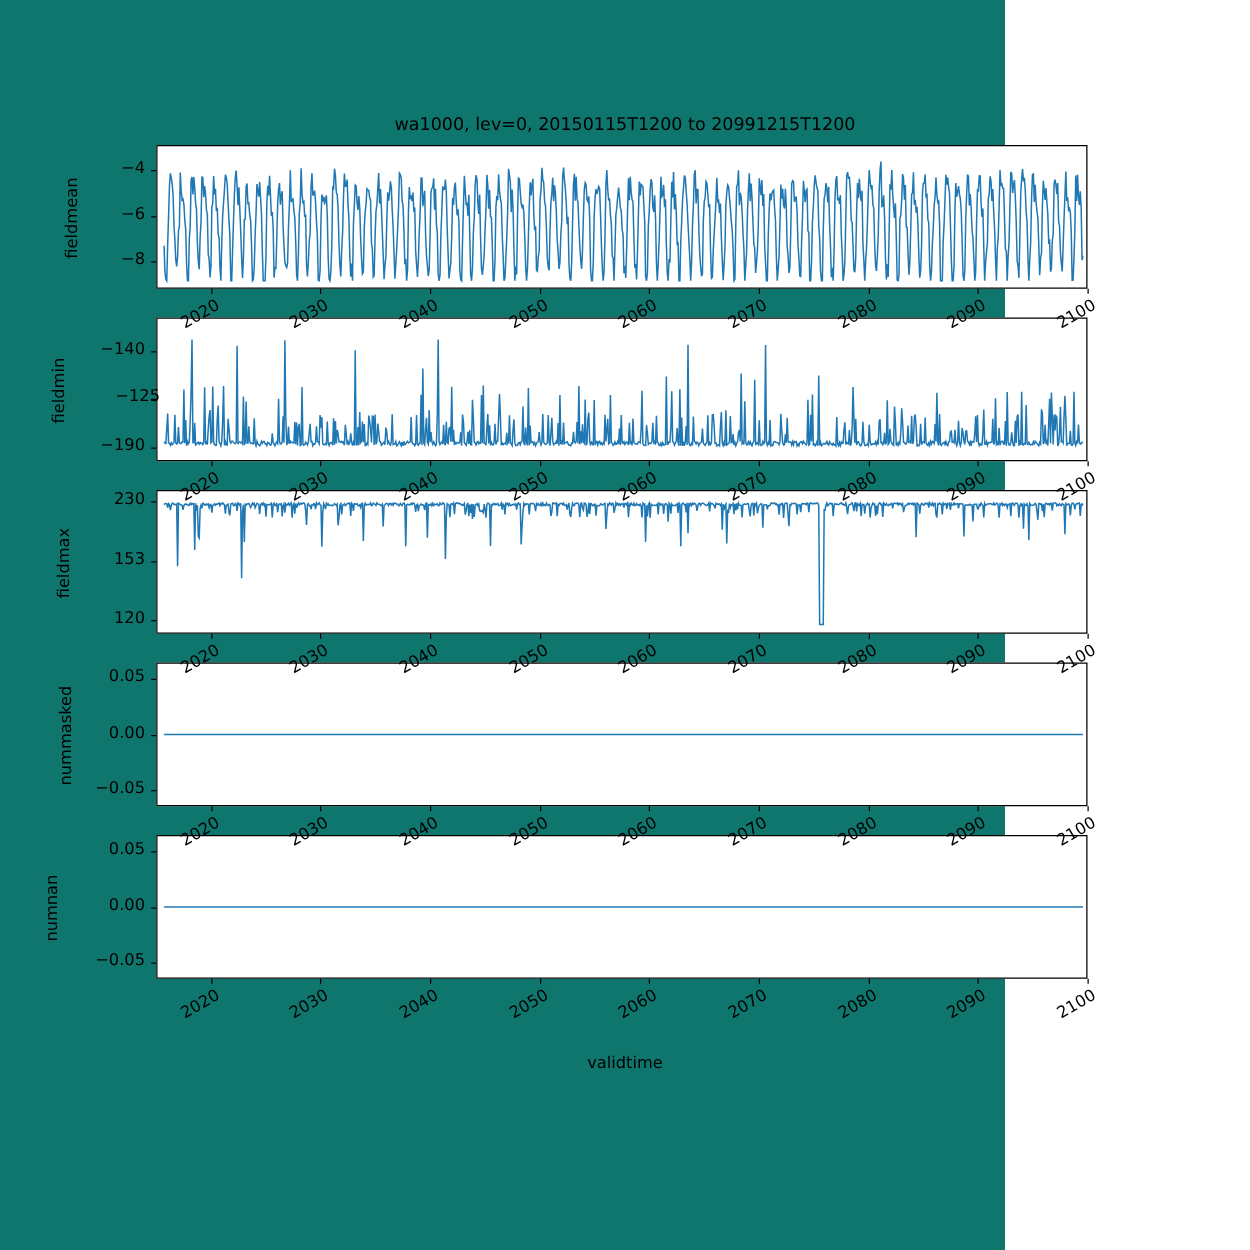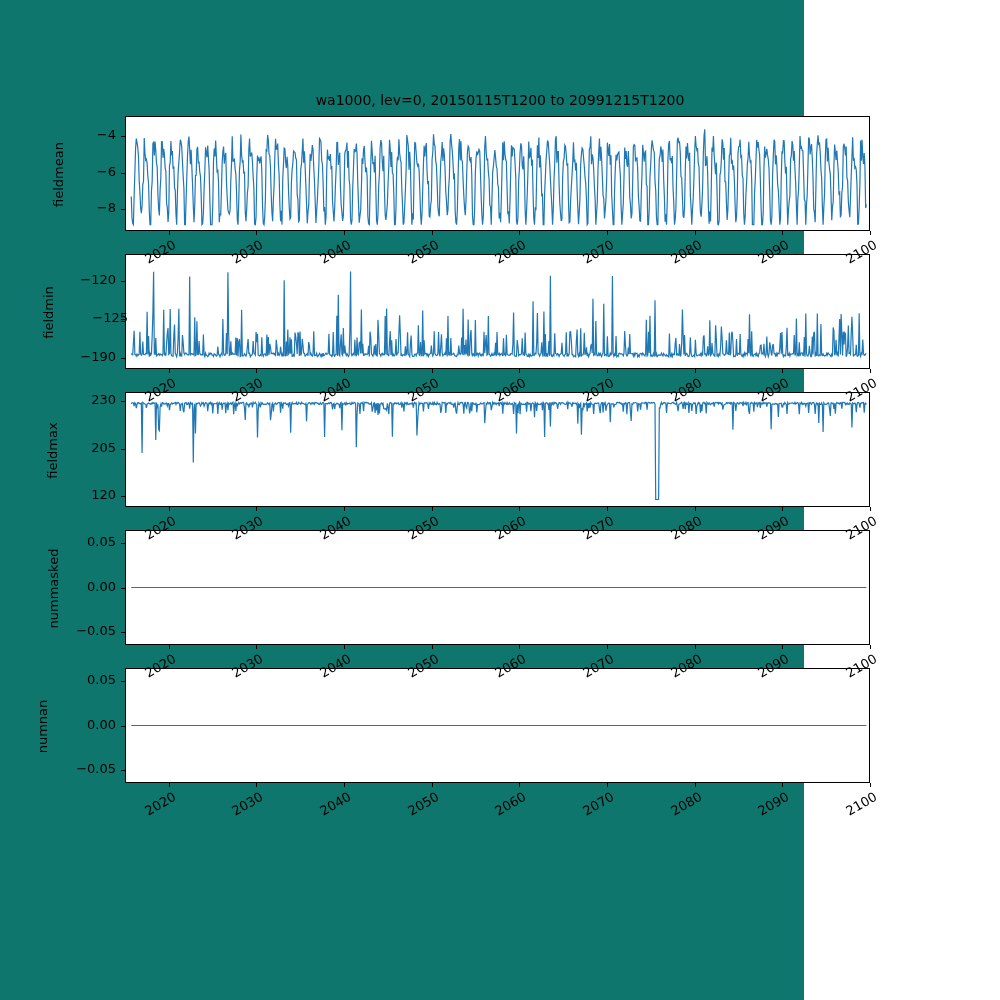--- a/index.html
+++ b/index.html
@@ -122,20 +122,21 @@
   </div>
   <div class="ylabel" style="left:-7px;top:581px;width:120px;">nummasked</div>
 
   <div class="panel" id="panel4" style="top:668px;height:115px;">
     <svg viewBox="0 0 745 115" preserveAspectRatio="none">
         <path d="M5.26 57.50L742.37 57.50" fill="none" stroke="#1f77b4" stroke-width="1.2" vector-effect="non-scaling-stroke"></path>
       </svg>
   </div>
   <div class="ylabel" style="left:-18px;top:719px;width:120px;">numnan</div>
 
+  <div class="xlabel">validtime</div>
 
   <div id="decorations">
       <div class="ytickmark" style="left: 121px; top: 209.095px;"></div>
       <div class="ytick" style="left: 0px; width: 116px; top: 200.095px;">−8</div>
       <div class="ytickmark" style="left: 121px; top: 172.587px;"></div>
       <div class="ytick" style="left: 0px; width: 116px; top: 163.587px;">−6</div>
       <div class="ytickmark" style="left: 121px; top: 136.079px;"></div>
       <div class="ytick" style="left: 0px; width: 116px; top: 127.079px;">−4</div>
       <div class="xtickmark" style="left: 168.824px; top: 231px;"></div>
       <div class="xtick" style="left: 108.824px; width: 62px; top: 237px;">2020</div>
@@ -153,21 +154,21 @@
       <div class="xtick" style="left: 634.706px; width: 62px; top: 237px;">2080</div>
       <div class="xtickmark" style="left: 782.353px; top: 231px;"></div>
       <div class="xtick" style="left: 722.353px; width: 62px; top: 237px;">2090</div>
       <div class="xtickmark" style="left: 870px; top: 231px;"></div>
       <div class="xtick" style="left: 810px; width: 62px; top: 237px;">2100</div>
       <div class="ytickmark" style="left: 121px; top: 357.5px;"></div>
       <div class="ytick" style="left: 0px; width: 116px; top: 348.5px;">−190</div>
       <div class="ytickmark" style="left: 121px; top: 319.167px;"></div>
       <div class="ytick" style="left: 12px; width: 116px; top: 310.167px;">−125</div>
       <div class="ytickmark" style="left: 121px; top: 280.833px;"></div>
-      <div class="ytick" style="left: 0px; width: 116px; top: 271.833px;">−120</div>
+      <div class="ytick" style="left: 0px; width: 116px; top: 271.833px;">−140</div>
       <div class="xtickmark" style="left: 168.824px; top: 369px;"></div>
       <div class="xtick" style="left: 108.824px; width: 62px; top: 375px;">2020</div>
       <div class="xtickmark" style="left: 256.471px; top: 369px;"></div>
       <div class="xtick" style="left: 196.471px; width: 62px; top: 375px;">2030</div>
       <div class="xtickmark" style="left: 344.118px; top: 369px;"></div>
       <div class="xtick" style="left: 284.118px; width: 62px; top: 375px;">2040</div>
       <div class="xtickmark" style="left: 431.765px; top: 369px;"></div>
       <div class="xtick" style="left: 371.765px; width: 62px; top: 375px;">2050</div>
       <div class="xtickmark" style="left: 519.412px; top: 369px;"></div>
       <div class="xtick" style="left: 459.412px; width: 62px; top: 375px;">2060</div>
@@ -175,21 +176,21 @@
       <div class="xtick" style="left: 547.059px; width: 62px; top: 375px;">2070</div>
       <div class="xtickmark" style="left: 694.706px; top: 369px;"></div>
       <div class="xtick" style="left: 634.706px; width: 62px; top: 375px;">2080</div>
       <div class="xtickmark" style="left: 782.353px; top: 369px;"></div>
       <div class="xtick" style="left: 722.353px; width: 62px; top: 375px;">2090</div>
       <div class="xtickmark" style="left: 870px; top: 369px;"></div>
       <div class="xtick" style="left: 810px; width: 62px; top: 375px;">2100</div>
       <div class="ytickmark" style="left: 121px; top: 495.689px;"></div>
       <div class="ytick" style="left: 0px; width: 116px; top: 486.689px;">120</div>
       <div class="ytickmark" style="left: 121px; top: 448.557px;"></div>
-      <div class="ytick" style="left: 0px; width: 116px; top: 439.557px;">205</div>
+      <div class="ytick" style="left: 0px; width: 116px; top: 439.557px;">153</div>
       <div class="ytickmark" style="left: 121px; top: 401.426px;"></div>
       <div class="ytick" style="left: 0px; width: 116px; top: 392.426px;">230</div>
       <div class="xtickmark" style="left: 168.824px; top: 507px;"></div>
       <div class="xtick" style="left: 108.824px; width: 62px; top: 513px;">2020</div>
       <div class="xtickmark" style="left: 256.471px; top: 507px;"></div>
       <div class="xtick" style="left: 196.471px; width: 62px; top: 513px;">2030</div>
       <div class="xtickmark" style="left: 344.118px; top: 507px;"></div>
       <div class="xtick" style="left: 284.118px; width: 62px; top: 513px;">2040</div>
       <div class="xtickmark" style="left: 431.765px; top: 507px;"></div>
       <div class="xtick" style="left: 371.765px; width: 62px; top: 513px;">2050</div>

